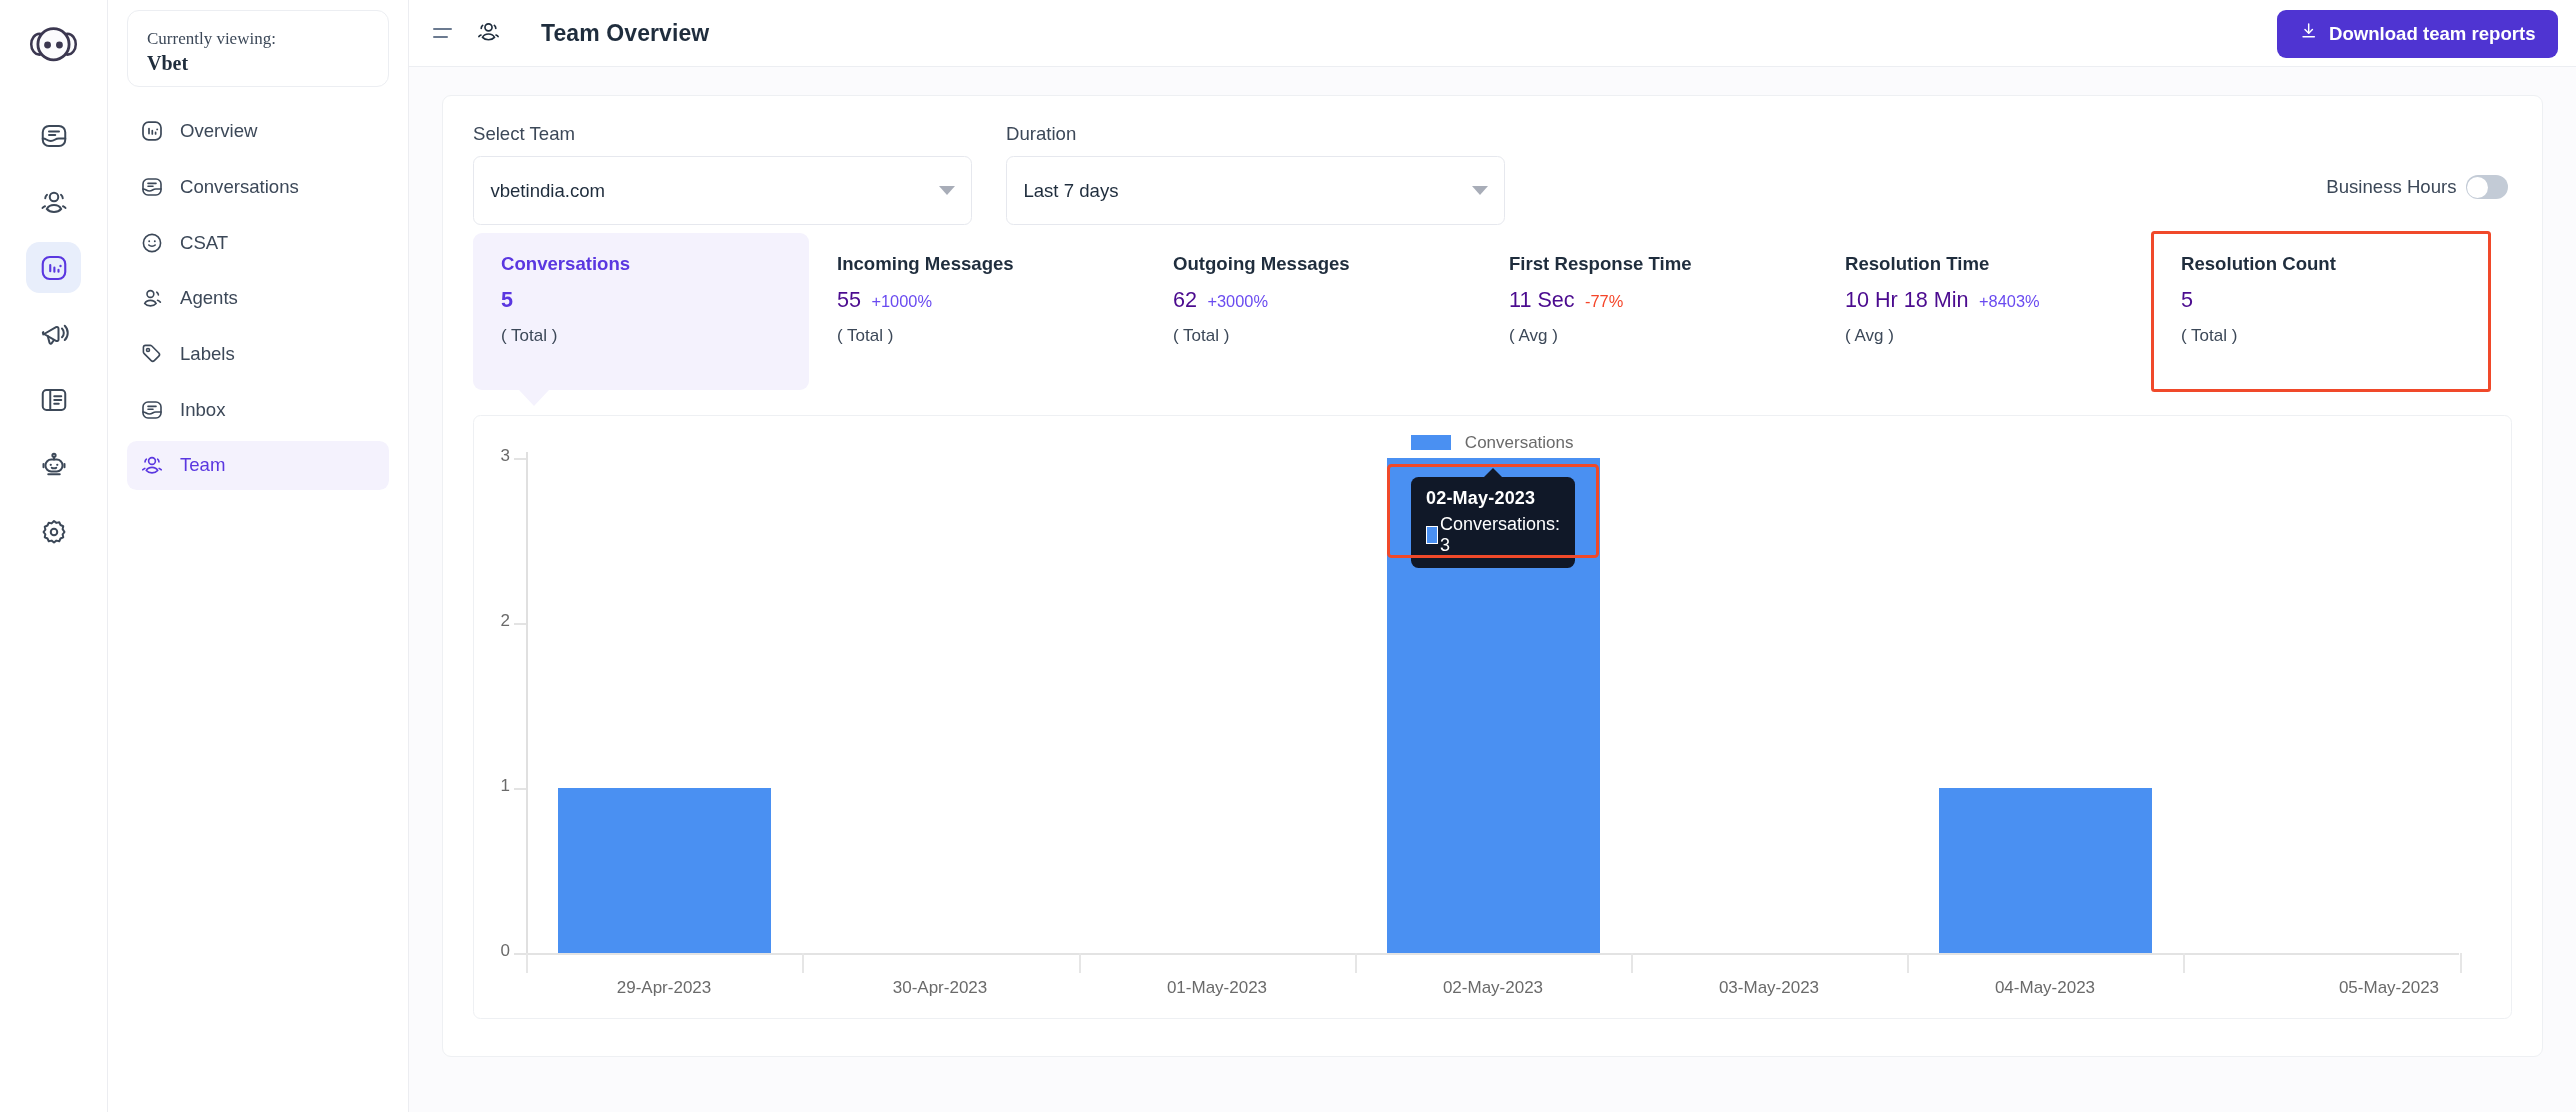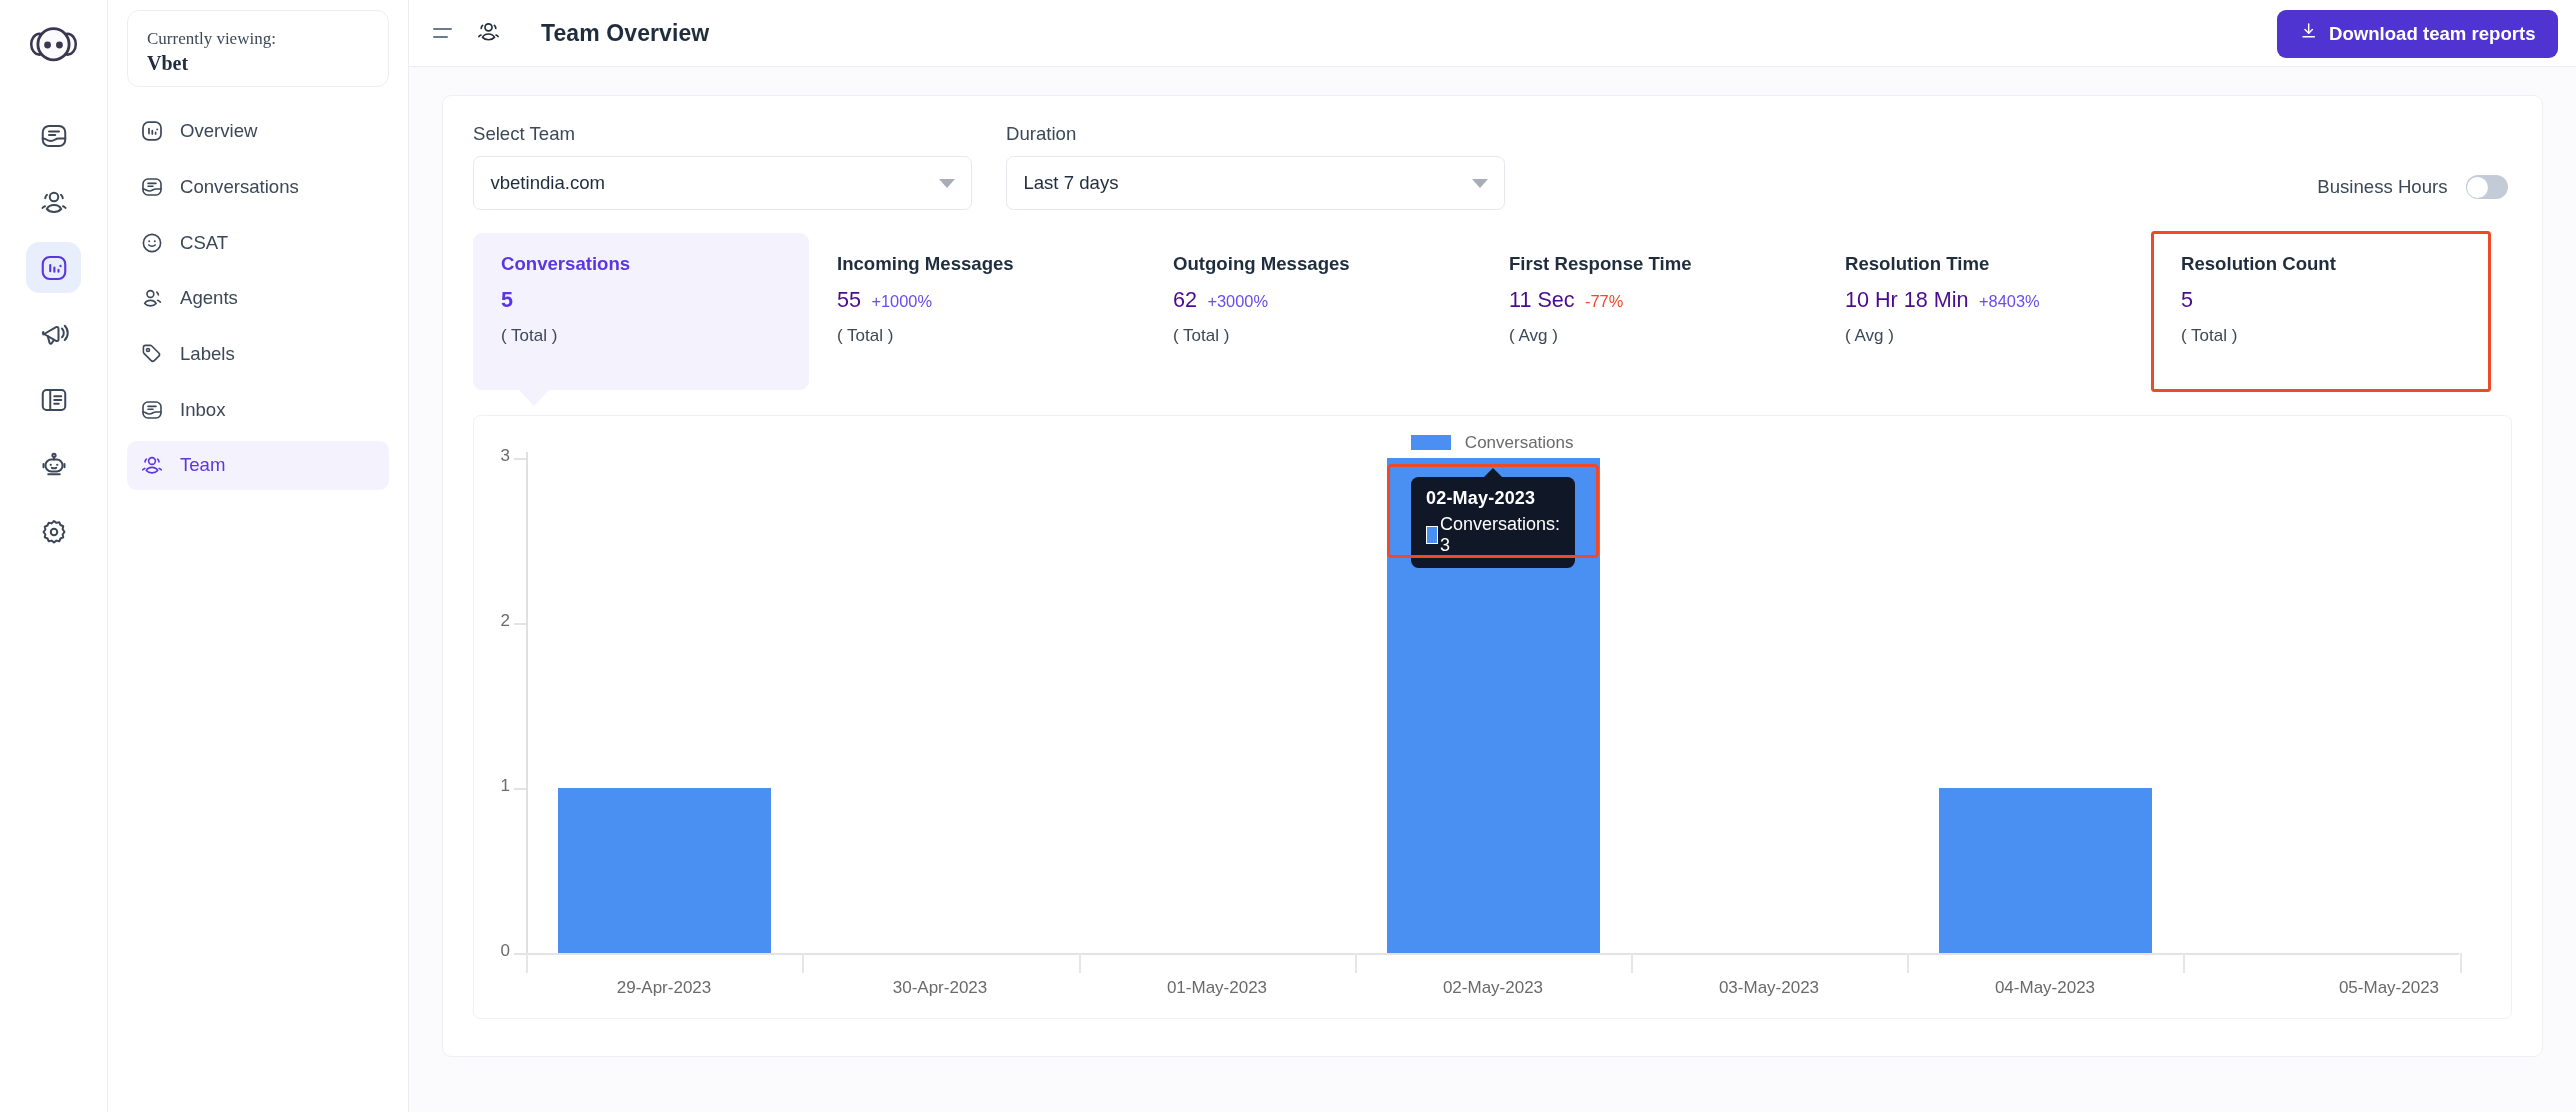--- a/index.html
+++ b/index.html
@@ -84,29 +84,29 @@
   .panel {
     background: #ffffff; border: 1.5px solid #eef0f3; border-radius: 9px;
     height: 962px; padding: 27px 30px 0 30px;
   }
 
   
   .filters { display: flex; align-items: flex-start; position: relative; height: 97px; }
   .field { width: 499px; margin-right: 34px; }
   .field-label { font-size: 18.6px; color: #3c4858; margin-bottom: 11.2px; }
   .select {
-    height: 54px; border: 1.5px solid #e6e8ee; border-radius: 7.5px;
+    height: 69px; border: 1.5px solid #e6e8ee; border-radius: 7.5px;
     display: flex; align-items: center; padding: 0 16.4px;
     font-size: 18.6px; color: #1f2d3d; background: #fff;
     position: relative;
   }
   .caret { position: absolute; right: 16.4px; width: 0; height: 0;
     border-left: 8.2px solid transparent; border-right: 8.2px solid transparent;
     border-top: 9px solid #a8adb8; }
-  .bh-wrap { position: absolute; right: 4.5px; bottom: 21px; display: flex; align-items: center; gap: 18px; }
+  .bh-wrap { position: absolute; right: 4.5px; bottom: 21px; display: flex; align-items: center; gap: 9px; }
   .bh-label { font-size: 18.6px; color: #3c4858; }
   .toggle { width: 42px; height: 24px; border-radius: 12px; background: #c3cbd6; position: relative; }
   .toggle .knob { position: absolute; left: 1.5px; top: 1.5px; width: 21px; height: 21px; border-radius: 50%; background: #fff; }
 
   
   .metrics { display: flex; margin-top: 13.4px; position: relative; height: 157px; }
   .metric { width: 336px; padding: 21px 25px 0 28px; position: relative; border-radius: 9px; }
   .metric.active { background: #f4f2fd; }
   .metric.active::after {
     content: ""; position: absolute; left: 46px; bottom: -15.7px;

